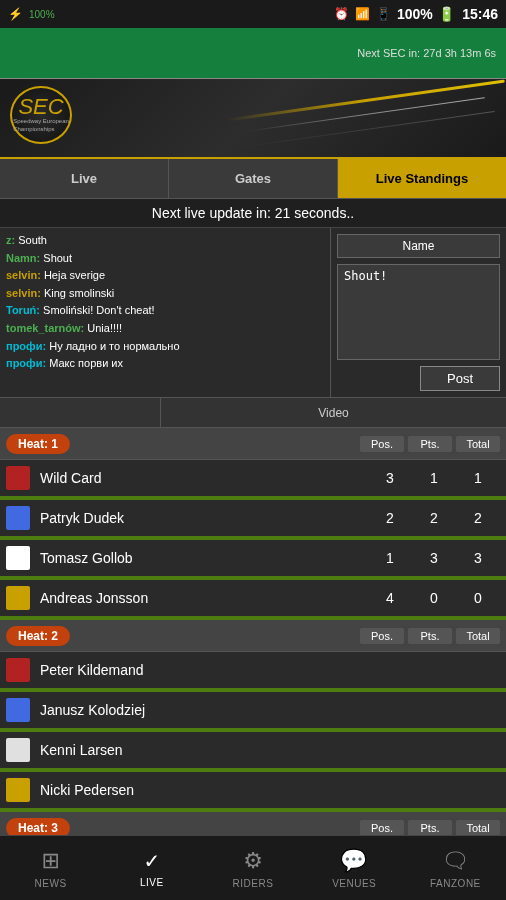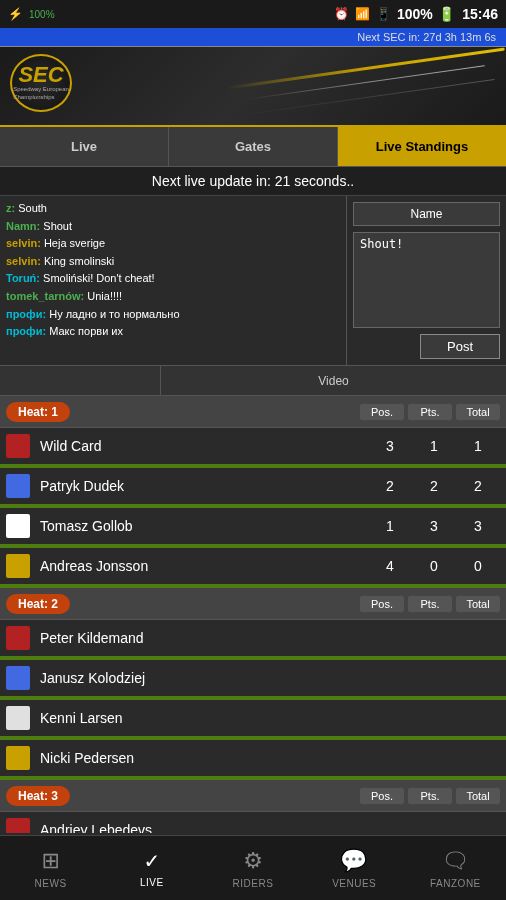--- a/index.html
+++ b/index.html
@@ -42,21 +42,21 @@
       padding-left: 10px;
       z-index: 2;
     }
     .logo-circle {
       width: 70px;
       height: 65px;
       position: relative;
     }
     .logo-sec {
       font-size: 22px;
-      font-weight: bold;
+      font-weight: normal;
       color: #c8a000;
       font-style: italic;
       line-height: 1;
     }
     .logo-sub {
       font-size: 6px;
       color: #aaa;
       line-height: 1.2;
     }
     .header-swoosh {
@@ -71,23 +71,23 @@
       position: absolute;
       height: 3px;
       background: linear-gradient(90deg, transparent, #c8a000, #e0c000);
       border-radius: 2px;
     }
     .swoosh-line.l1 { width: 280px; top: 20px; left: 20px; transform: rotate(-8deg); }
     .swoosh-line.l2 { width: 240px; top: 35px; left: 40px; transform: rotate(-8deg); background: linear-gradient(90deg, transparent, #888, #aaa); height: 1px; }
     .swoosh-line.l3 { width: 260px; top: 50px; left: 30px; transform: rotate(-8deg); background: linear-gradient(90deg, transparent, #555); height: 1px; }
 
     .next-sec-bar {
-      background: #1d4ed8;
+      background: #15803d;
       border-bottom: 1px solid #888;
-      padding: 3px 10px;
+      padding: 19px 10px;
       font-size: 11px;
       color: #ddd;
       text-align: right;
     }
 
     
     .tabs {
       display: flex;
       height: 40px;
       border-bottom: 1px solid #555;
@@ -139,21 +139,21 @@
     .chat-messages {
       flex: 1;
       padding: 4px 6px;
       font-size: 11px;
       line-height: 1.6;
       overflow: hidden;
     }
     .chat-msg .username { color: #4caf50; font-weight: bold; }
 
     .chat-right {
-      width: 160px;
+      width: 176px;
       border-left: 1px solid #555;
       display: flex;
       flex-direction: column;
       padding: 6px;
       gap: 6px;
     }
     .name-input {
       background: #3a3a3a;
       border: 1px solid #666;
       color: #fff;

